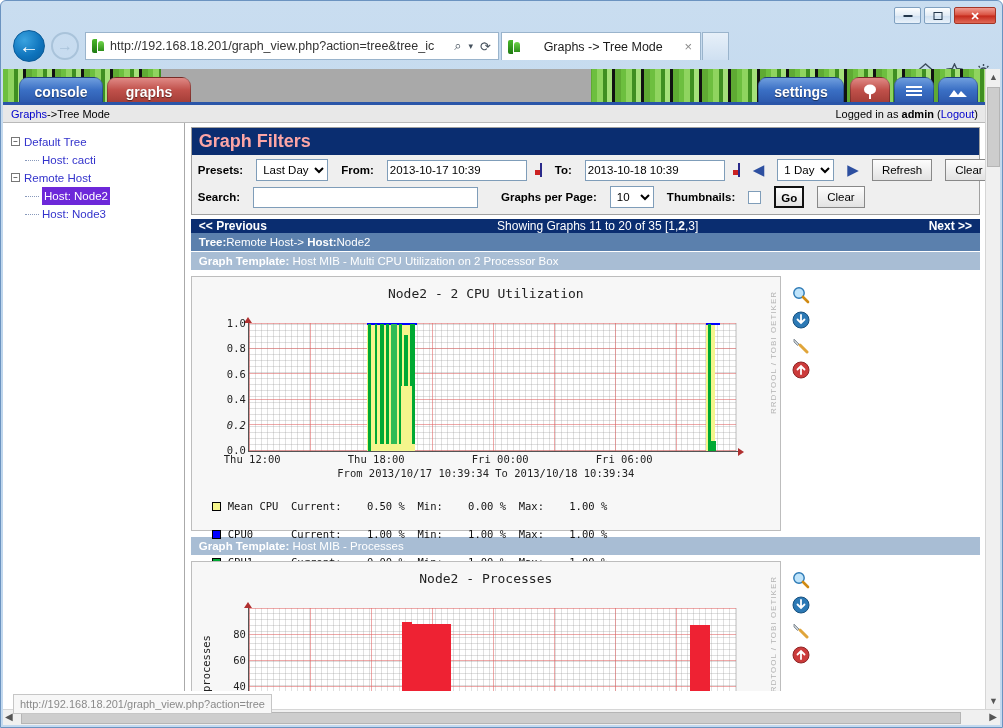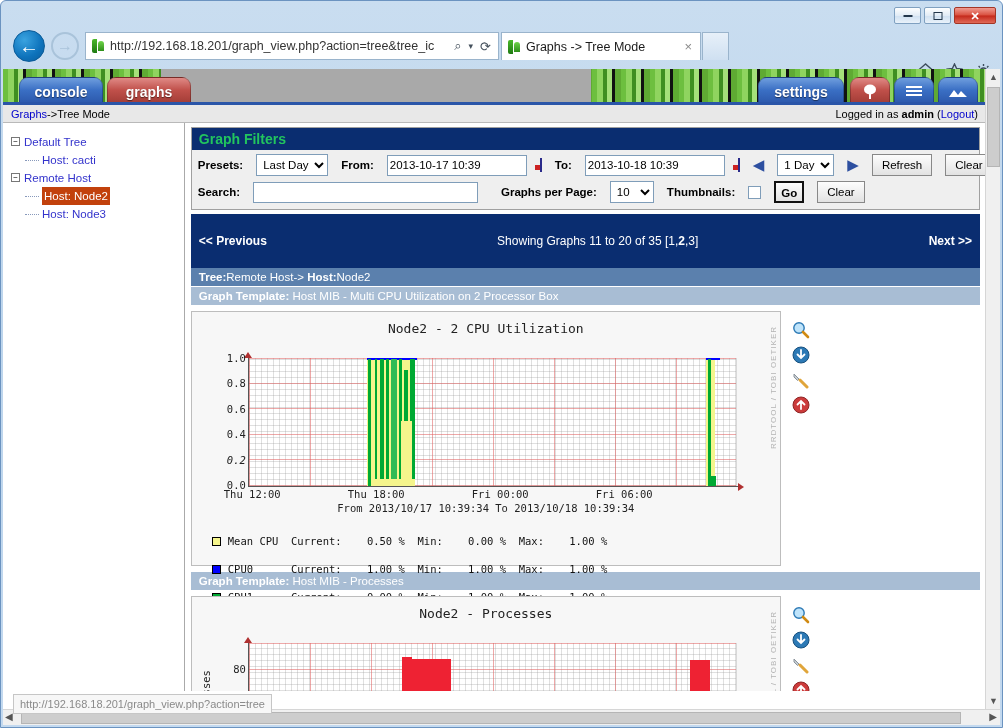--- a/index.html
+++ b/index.html
@@ -76,21 +76,21 @@
   .url-text {
     flex: 1 1 auto; font-size: 12.5px; color: #333; white-space: nowrap; overflow: hidden;
     font-family: "Liberation Sans", sans-serif;
   }
   .addr-icons { display:flex; align-items:center; gap:7px; padding-right:3px; color:#44505c; font-size:13px;}
   .tabstrip { position: absolute; left: 500px; top: 5px; height: 28px; display: flex; }
   .tab {
     width: 200px; height: 28px; background: #ffffff; border: 1px solid #9ab4cc; border-bottom: none;
     display: flex; align-items: center; padding: 0 4px; font-size: 12.5px; color: #1b1b1b;
   }
-  .tab .tablabel { flex: 1 1 auto; white-space: nowrap; overflow: hidden; }
+  .tab .tablabel { flex: 1 1 auto; white-space: nowrap; overflow: hidden; text-align: center; }
   .tab .tabclose { color: #8a8a8a; font-size: 13px; padding: 0 4px; }
   .newtab {
     width: 27px; height: 28px; margin-left: 1px;
     background: linear-gradient(180deg,#e7f0f9,#cfe0f1); border: 1px solid #9ab4cc; border-bottom: none;
   }
   .chrome-right-icons {
     position: absolute; right: 10px; top: 36px; display: flex; gap: 12px; color: #3e4e5e;
   }
   .chrome-right-icons svg { display:block; }
 
@@ -158,30 +158,30 @@
     padding: 10px 0 0 6px; font-size: 11.5px;
   }
   .tree-node { display: flex; align-items: flex-start; line-height: 18px; white-space: nowrap; }
   .tree-toggle {
     width: 9px; height: 9px; border: 1px solid #777; background: #fff;
     font-size: 8px; line-height: 7px; text-align: center; color: #000;
     margin: 4px 4px 0 2px; flex: 0 0 auto;
   }
   .tree-dots { width: 14px; height: 1px; border-top: 1px dotted #8899bb; margin: 9px 3px 0 0; flex:0 0 auto;}
   .tree-label { color: #3333cc; font-family: "Liberation Sans", sans-serif; }
-  .tree-label.sel { background: #c2410c; color: #ffffff; padding: 0 2px; }
+  .tree-label.sel { background: #6d28d9; color: #ffffff; padding: 0 2px; }
   .tree-indent-1 { margin-left: 16px; }
   .tree-root { margin-left: 0px; }
 
   .content { flex: 1 1 auto; background: #ffffff; overflow: hidden; }
 
   
   .panel { margin: 4px 6px 0 6px; border: 1px solid #a0a0a0; }
   .panel-header {
-    background: #0a2d70; color: #22c55e; font-weight: bold; font-size: 14px;
+    background: #0a2d70; color: #fca5a5; font-weight: bold; font-size: 18px;
     padding: 3px 7px;
   }
   .filter-body { background: #efefef; padding: 4px 6px 6px 6px; }
   .frow { display: flex; align-items: center; gap: 13px; margin-bottom: 5px; font-size: 11.5px; }
   .frow:last-child { margin-bottom: 0; }
   .flabel { font-weight: bold; color: #000; }
   select.ui, input.ui {
     font-family: "Liberation Sans", sans-serif; font-size: 11.5px;
     border: 1px solid #7f9db9; background: #fff; height: 21px; padding: 1px 2px;
   }
@@ -202,21 +202,21 @@
     display: inline-block;
   }
   .cal-icon::before { content:""; position:absolute; left:0; top:0; right:0; height:4px; background:#3a5fbf; }
   .cal-icon::after { content:""; position:absolute; right:1px; bottom:1px; width:5px; height:5px; background:#cc2222; }
   .arrow-l, .arrow-r { color: #2d4fa0; font-size: 15px; line-height: 12px; }
   .chk { width: 13px; height: 13px; border: 1px solid #7f9db9; background: #fff; display:inline-block; }
 
   
   .pagebar {
     margin: 4px 6px 0 6px; background: #0a2d70; color: #ffffff; font-weight: bold;
-    font-size: 12px; padding: 20px 8px; display: flex; align-items: center;
+    font-size: 12px; padding: 0 8px; display: flex; align-items: center;
   }
   .pagebar .mid { flex: 1 1 auto; text-align: center; font-weight: normal; }
   .pagebar .mid b { font-weight: bold; }
 
   .treebar {
     margin: 0 6px 0 6px; background: #5b80ad; color: #ffffff; font-size: 11.5px;
     padding: 3px 8px; border-bottom: 1px solid #fff;
   }
   .treebar b { font-weight: bold; }
   .tmplbar {

